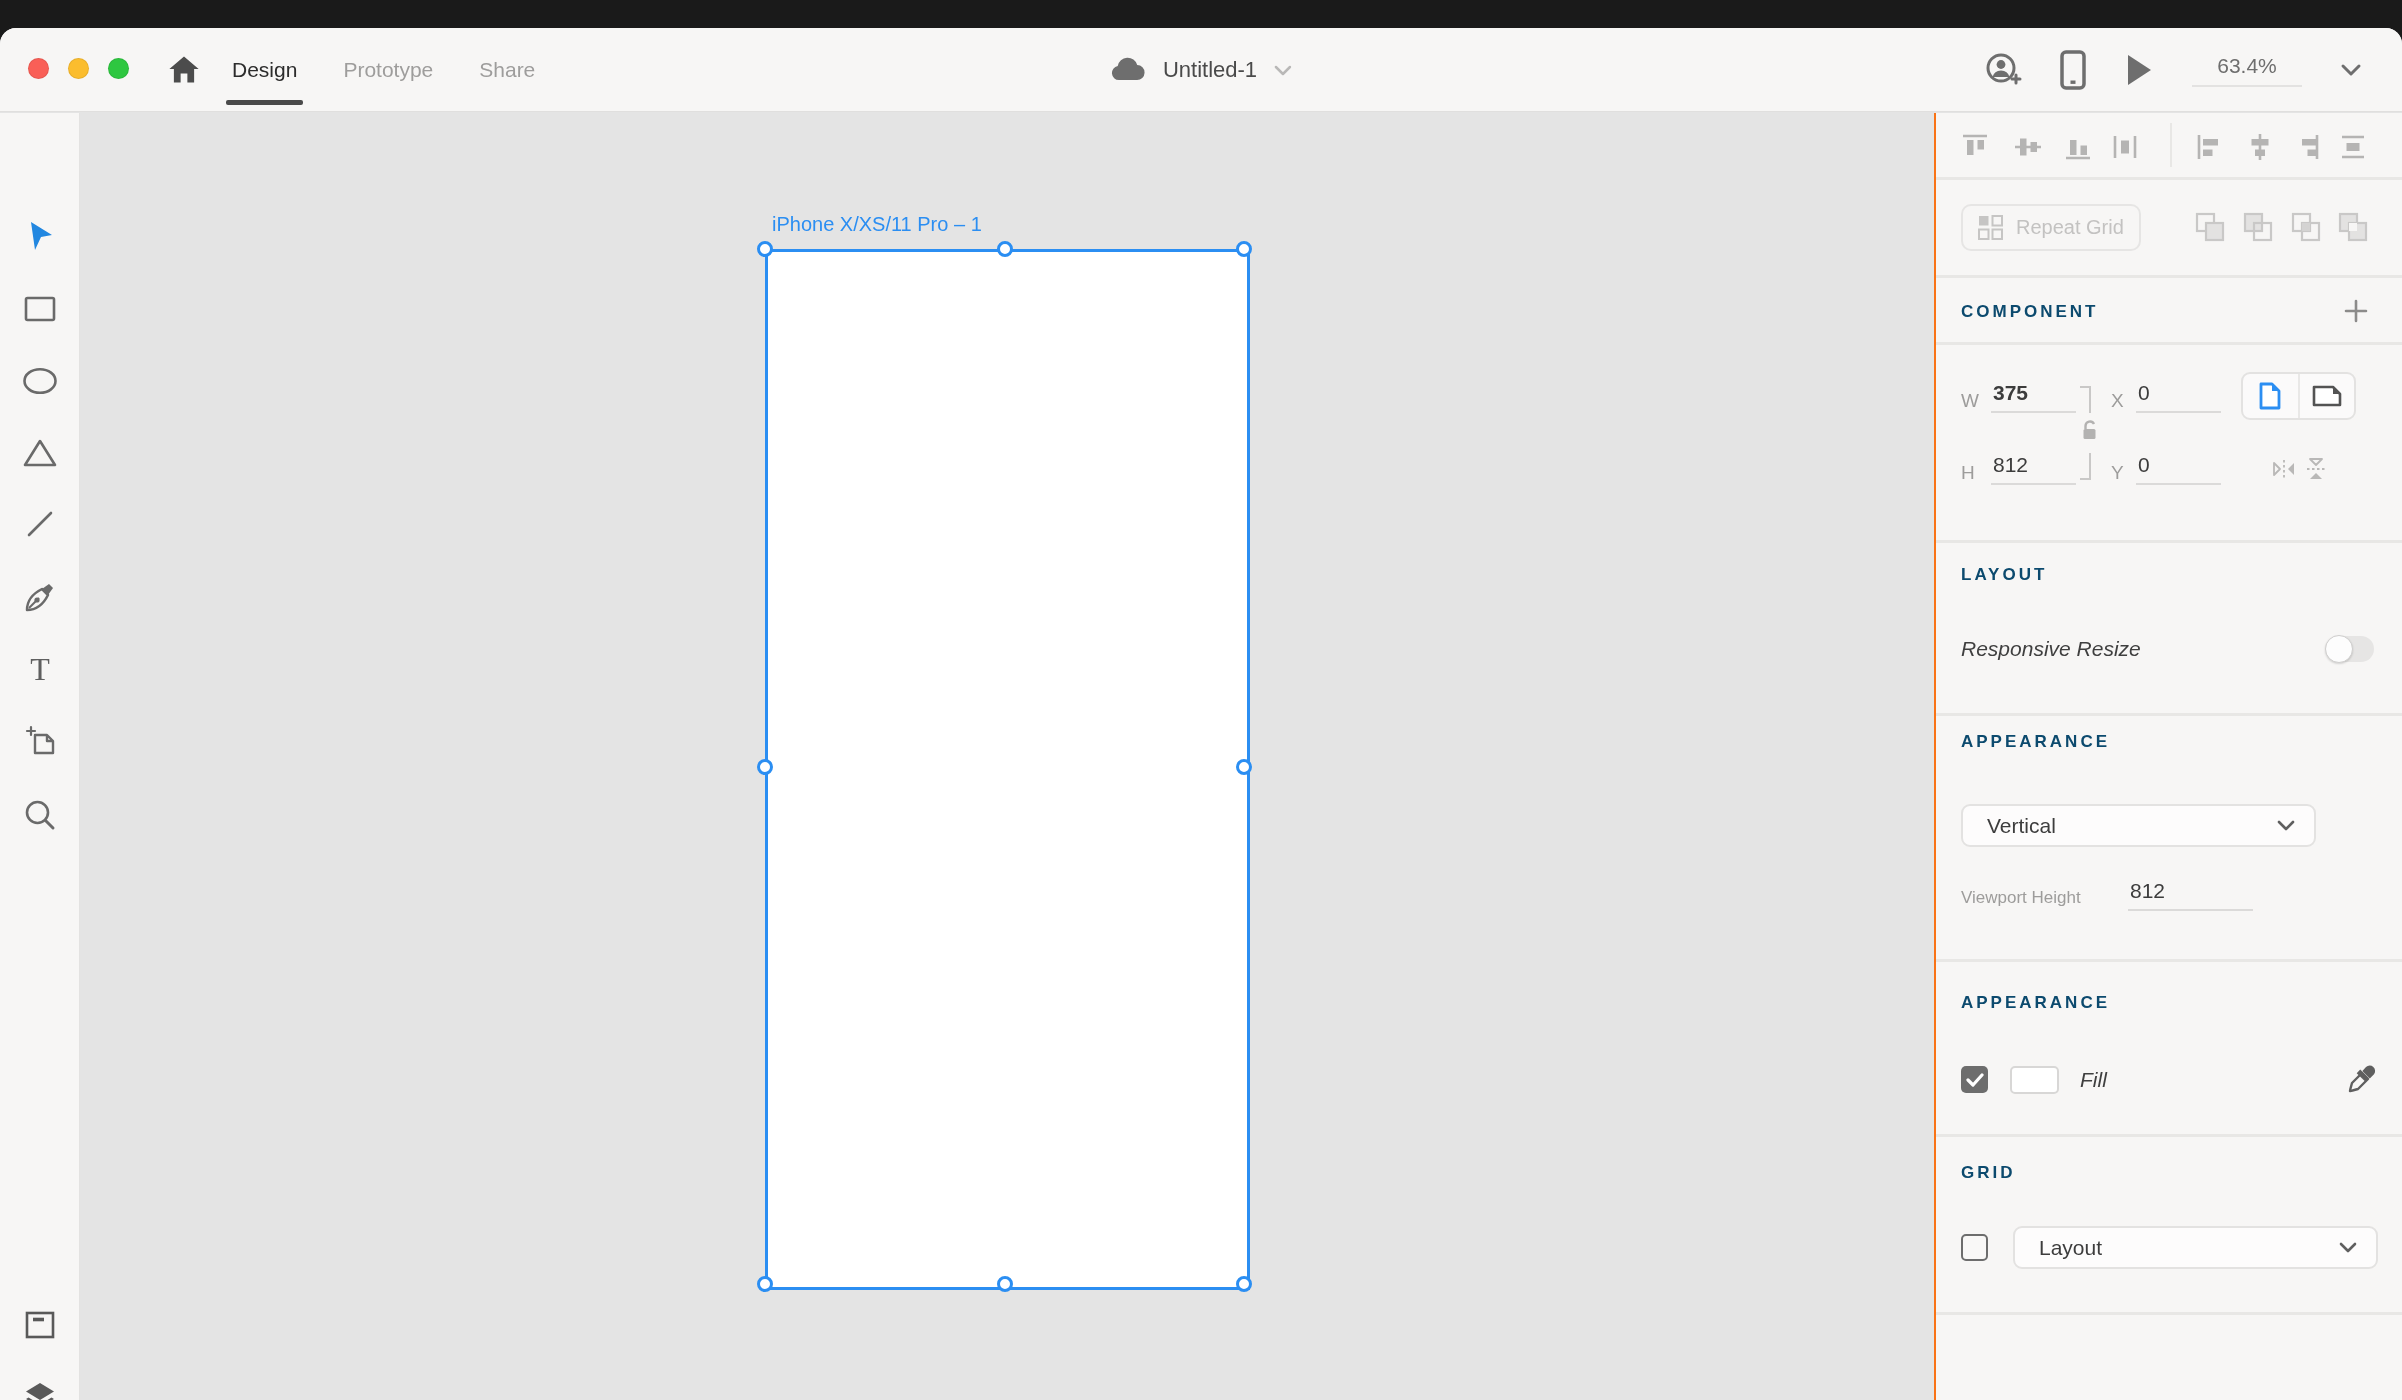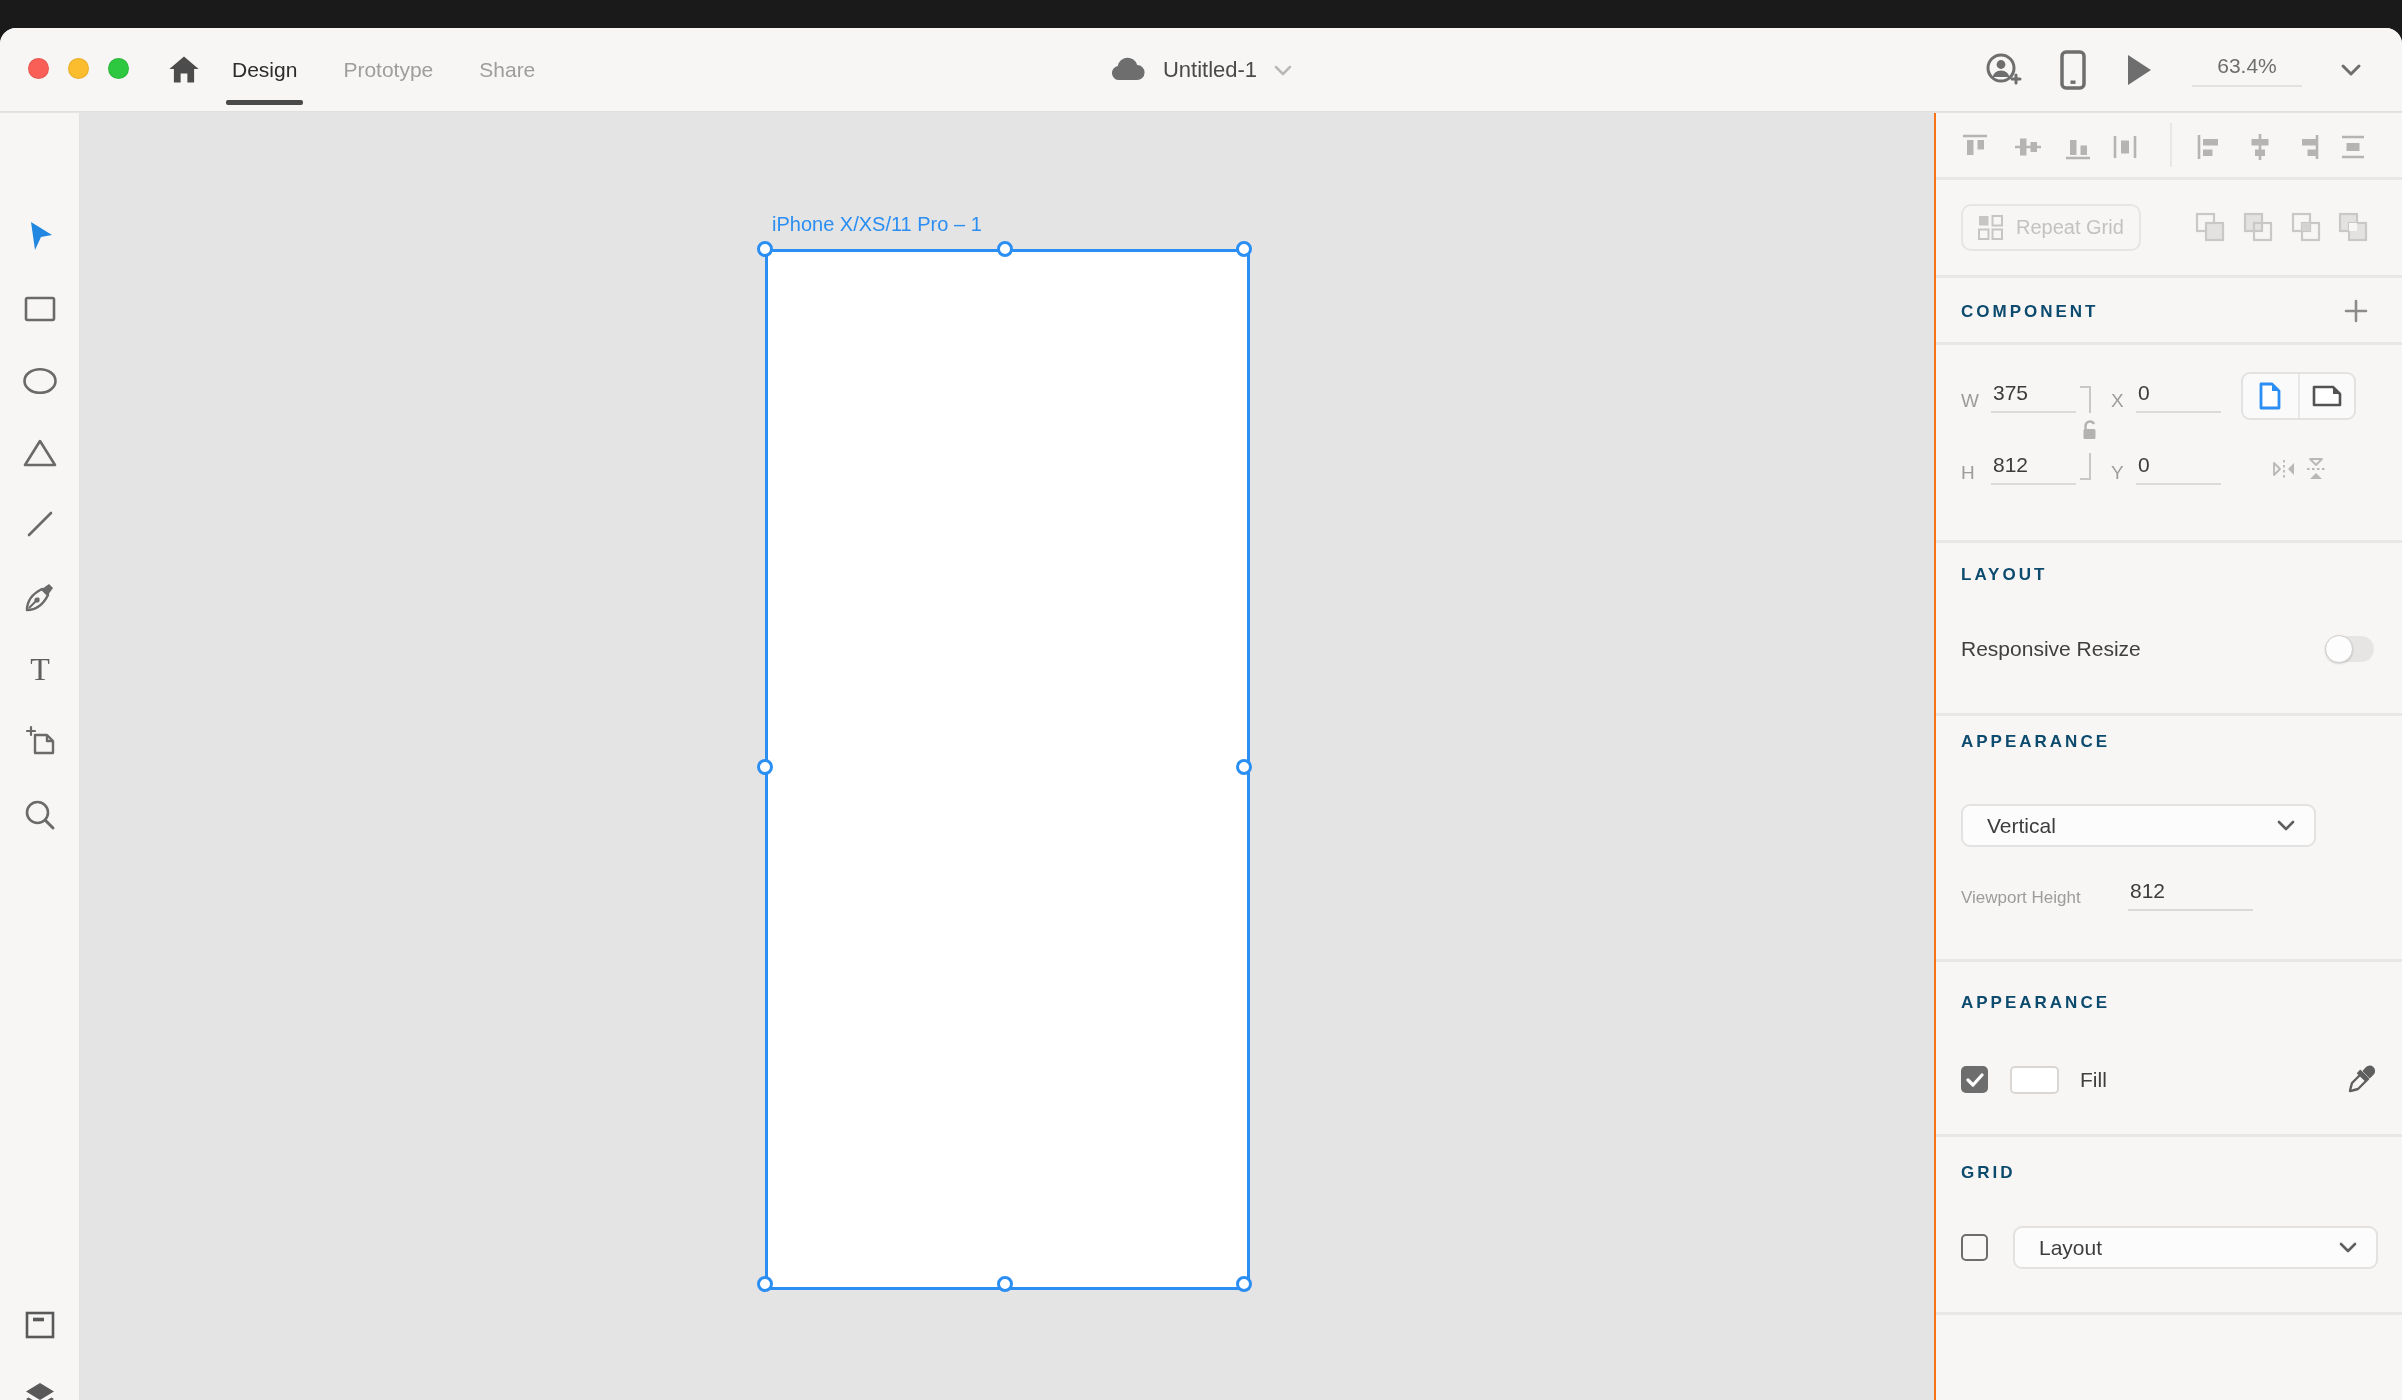--- a/index.html
+++ b/index.html
@@ -91,21 +91,21 @@
   }
   .link-bracket { position:absolute; }
   .orientation {
     position:absolute; left:305px; top:259px; width:115px; height:48px;
     border:2px solid #e3e2e1; border-radius:9px; background:#fbfafa;
     display:flex; overflow:hidden;
   }
   .orient-cell { flex:1; display:flex; align-items:center; justify-content:center; }
   .orient-cell + .orient-cell { border-left:2px solid #e9e8e7; }
 
-  .body-label { position:absolute; font-size:21px; color:#3f3f3f; }
+  .body-label { position:absolute; font-size:21px; color:#3f3f3f;font-style:italic; }
   .toggle {
     position:absolute; left:390px; top:523px; width:48px; height:26px;
     border-radius:13px; background:#e6e5e4;
   }
   .toggle-knob {
     position:absolute; left:-1px; top:-1px; width:28px; height:28px; border-radius:50%;
     background:#fdfdfd; border:1px solid #cfcecd; box-shadow:0 1px 2px rgba(0,0,0,.15);
   }
   .dropdown {
     position:absolute; height:43px; background:#fdfcfc; border:2px solid #e3e2e1;
@@ -394,21 +394,21 @@
     </div>
 
     <div class="section-header" style="top:189px">COMPONENT</div>
     <div style="position:absolute; left:406px; top:184px">
       <svg width="28" height="28" viewBox="0 0 28 28">
         <path d="M14 4 v20 M4 14 h20" stroke="#8c8b8a" stroke-width="2.6" stroke-linecap="round"></path>
       </svg>
     </div>
 
     <div class="field-label" style="left:25px; top:277px">W</div>
-    <input class="num-input" style="left: 55px; top: 268px;" value="375">
+    <input class="num-input" style="left: 55px; top: 268px; font-weight: bold;" value="375">
     <div class="field-label" style="left:175px; top:277px">X</div>
     <input class="num-input" style="left: 200px; top: 268px;" value="0">
     <div class="field-label" style="left:25px; top:349px">H</div>
     <input class="num-input" style="left: 55px; top: 340px;" value="812">
     <div class="field-label" style="left:175px; top:349px">Y</div>
     <input class="num-input" style="left: 200px; top: 340px;" value="0">
 
     <div class="link-bracket" style="left:140px; top:272px">
       <svg width="26" height="96" viewBox="0 0 26 96">
         <path d="M4 2 H14 V28 M14 68 V94 H4" fill="none" stroke="#c9c8c7" stroke-width="2"></path>

